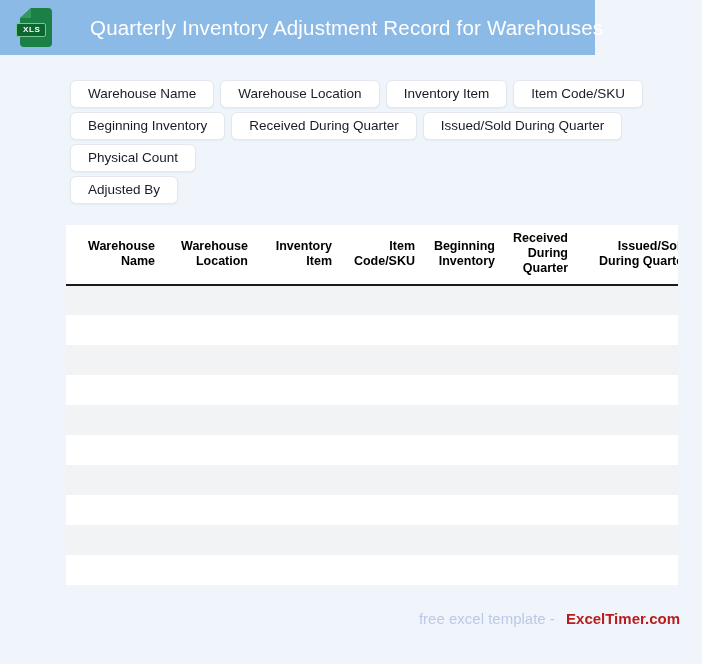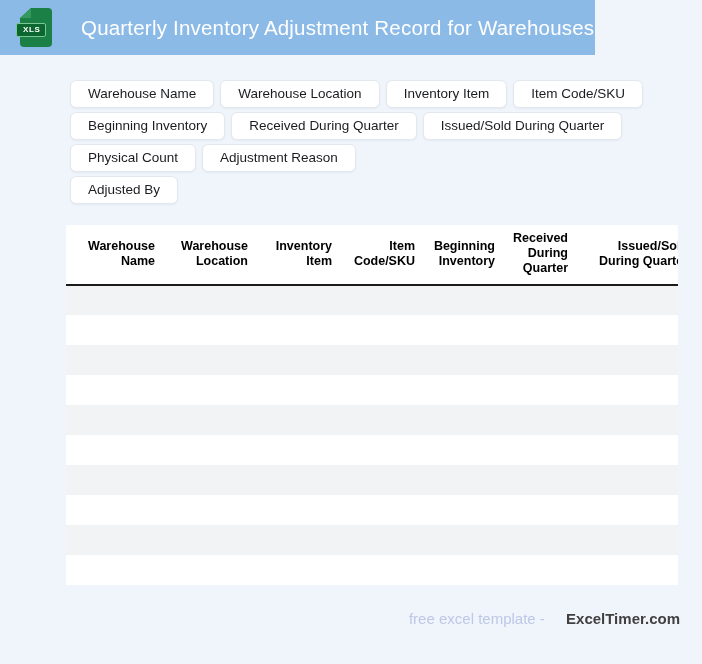--- a/index.html
+++ b/index.html
@@ -10,26 +10,27 @@
   }
   body { background: #F0F5FB; position: relative; }
 
   
   .banner {
     position: absolute; left: 0; top: 0;
     width: 595px; height: 55px;
     background: #8CBAE7;
     display: flex; align-items: center;
     padding-left: 20px;
+    gap: 23px;
   }
   .banner-title {
     color: #FFFFFF;
     font-size: 20.5px;
     font-weight: 500;
-    margin-left: 29px;
+    margin-left: 15px;
     letter-spacing: 0.2px;
     white-space: nowrap;
   }
   
   .xls-icon { position: relative; width: 32px; height: 39px; flex: 0 0 auto; }
   .xls-body {
     position: absolute; inset: 0;
     background: #1B8045;
     border-radius: 4px;
     clip-path: polygon(34% 0, 100% 0, 100% 100%, 0 100%, 0 26%);
@@ -95,21 +96,21 @@
   tbody tr:nth-child(even) { background: #FFFFFF; }
   td { border: none; }
 
   
   .footer {
     position: absolute; right: 22px; top: 610px;
     font-size: 15px;
     white-space: nowrap;
   }
   .footer-tagline { color: #BDC7E7; font-weight: 400; margin-left: 12px; }
-  .footer-brand   { color: #404040; font-weight: bold; text-decoration: none; margin-left: 17px; }
+  .footer-brand   { color: #b91c1c; font-weight: bold; text-decoration: none; margin-left: 7px; }
 </style>
 </head>
 <body>
 
 <header class="banner">
   <div class="xls-icon">
     <div class="xls-body"></div>
     <div class="xls-fold"></div>
     <div class="xls-badge">XLS</div>
   </div>
@@ -123,21 +124,20 @@
     <span class="chip">Inventory Item</span>
     <span class="chip">Item Code/SKU</span>
   </div>
   <div class="chip-row">
     <span class="chip">Beginning Inventory</span>
     <span class="chip">Received During Quarter</span>
     <span class="chip">Issued/Sold During Quarter</span>
   </div>
   <div class="chip-row">
     <span class="chip">Physical Count</span>
-    <span class="chip">Adjustment Reason</span>
   </div>
   <div class="chip-row">
     <span class="chip">Adjusted By</span>
   </div>
 </section>
 
 <div class="table-viewport">
   <table>
     <colgroup>
       <col style="width:99px">

